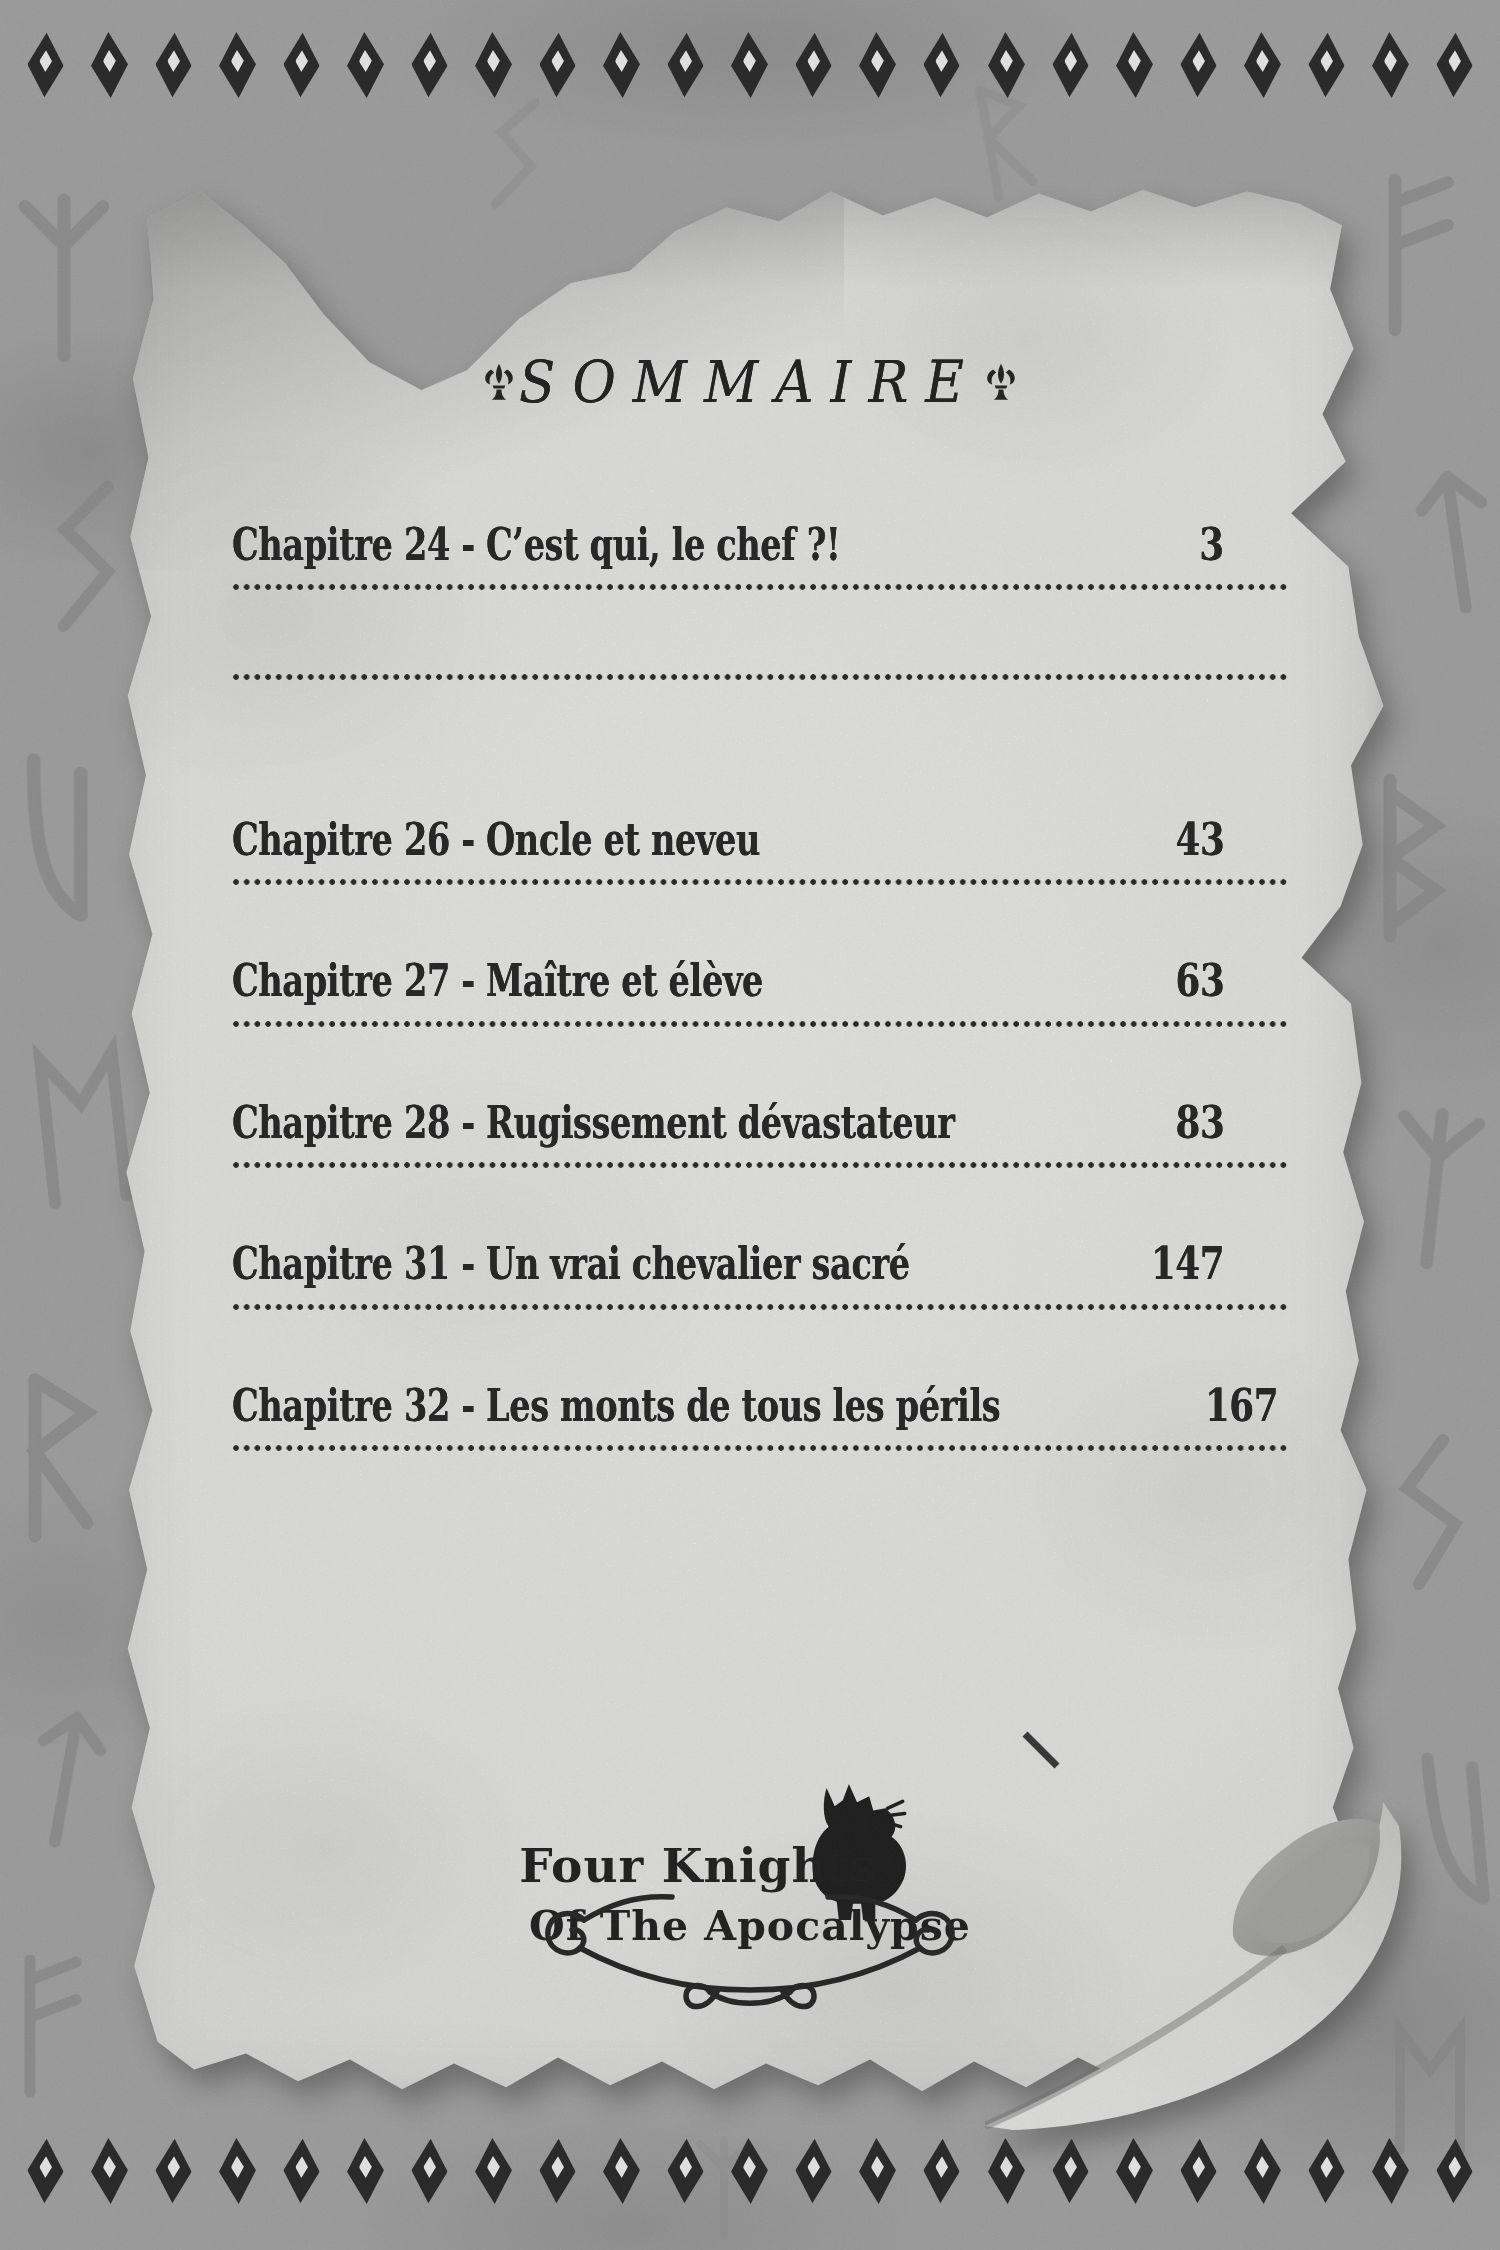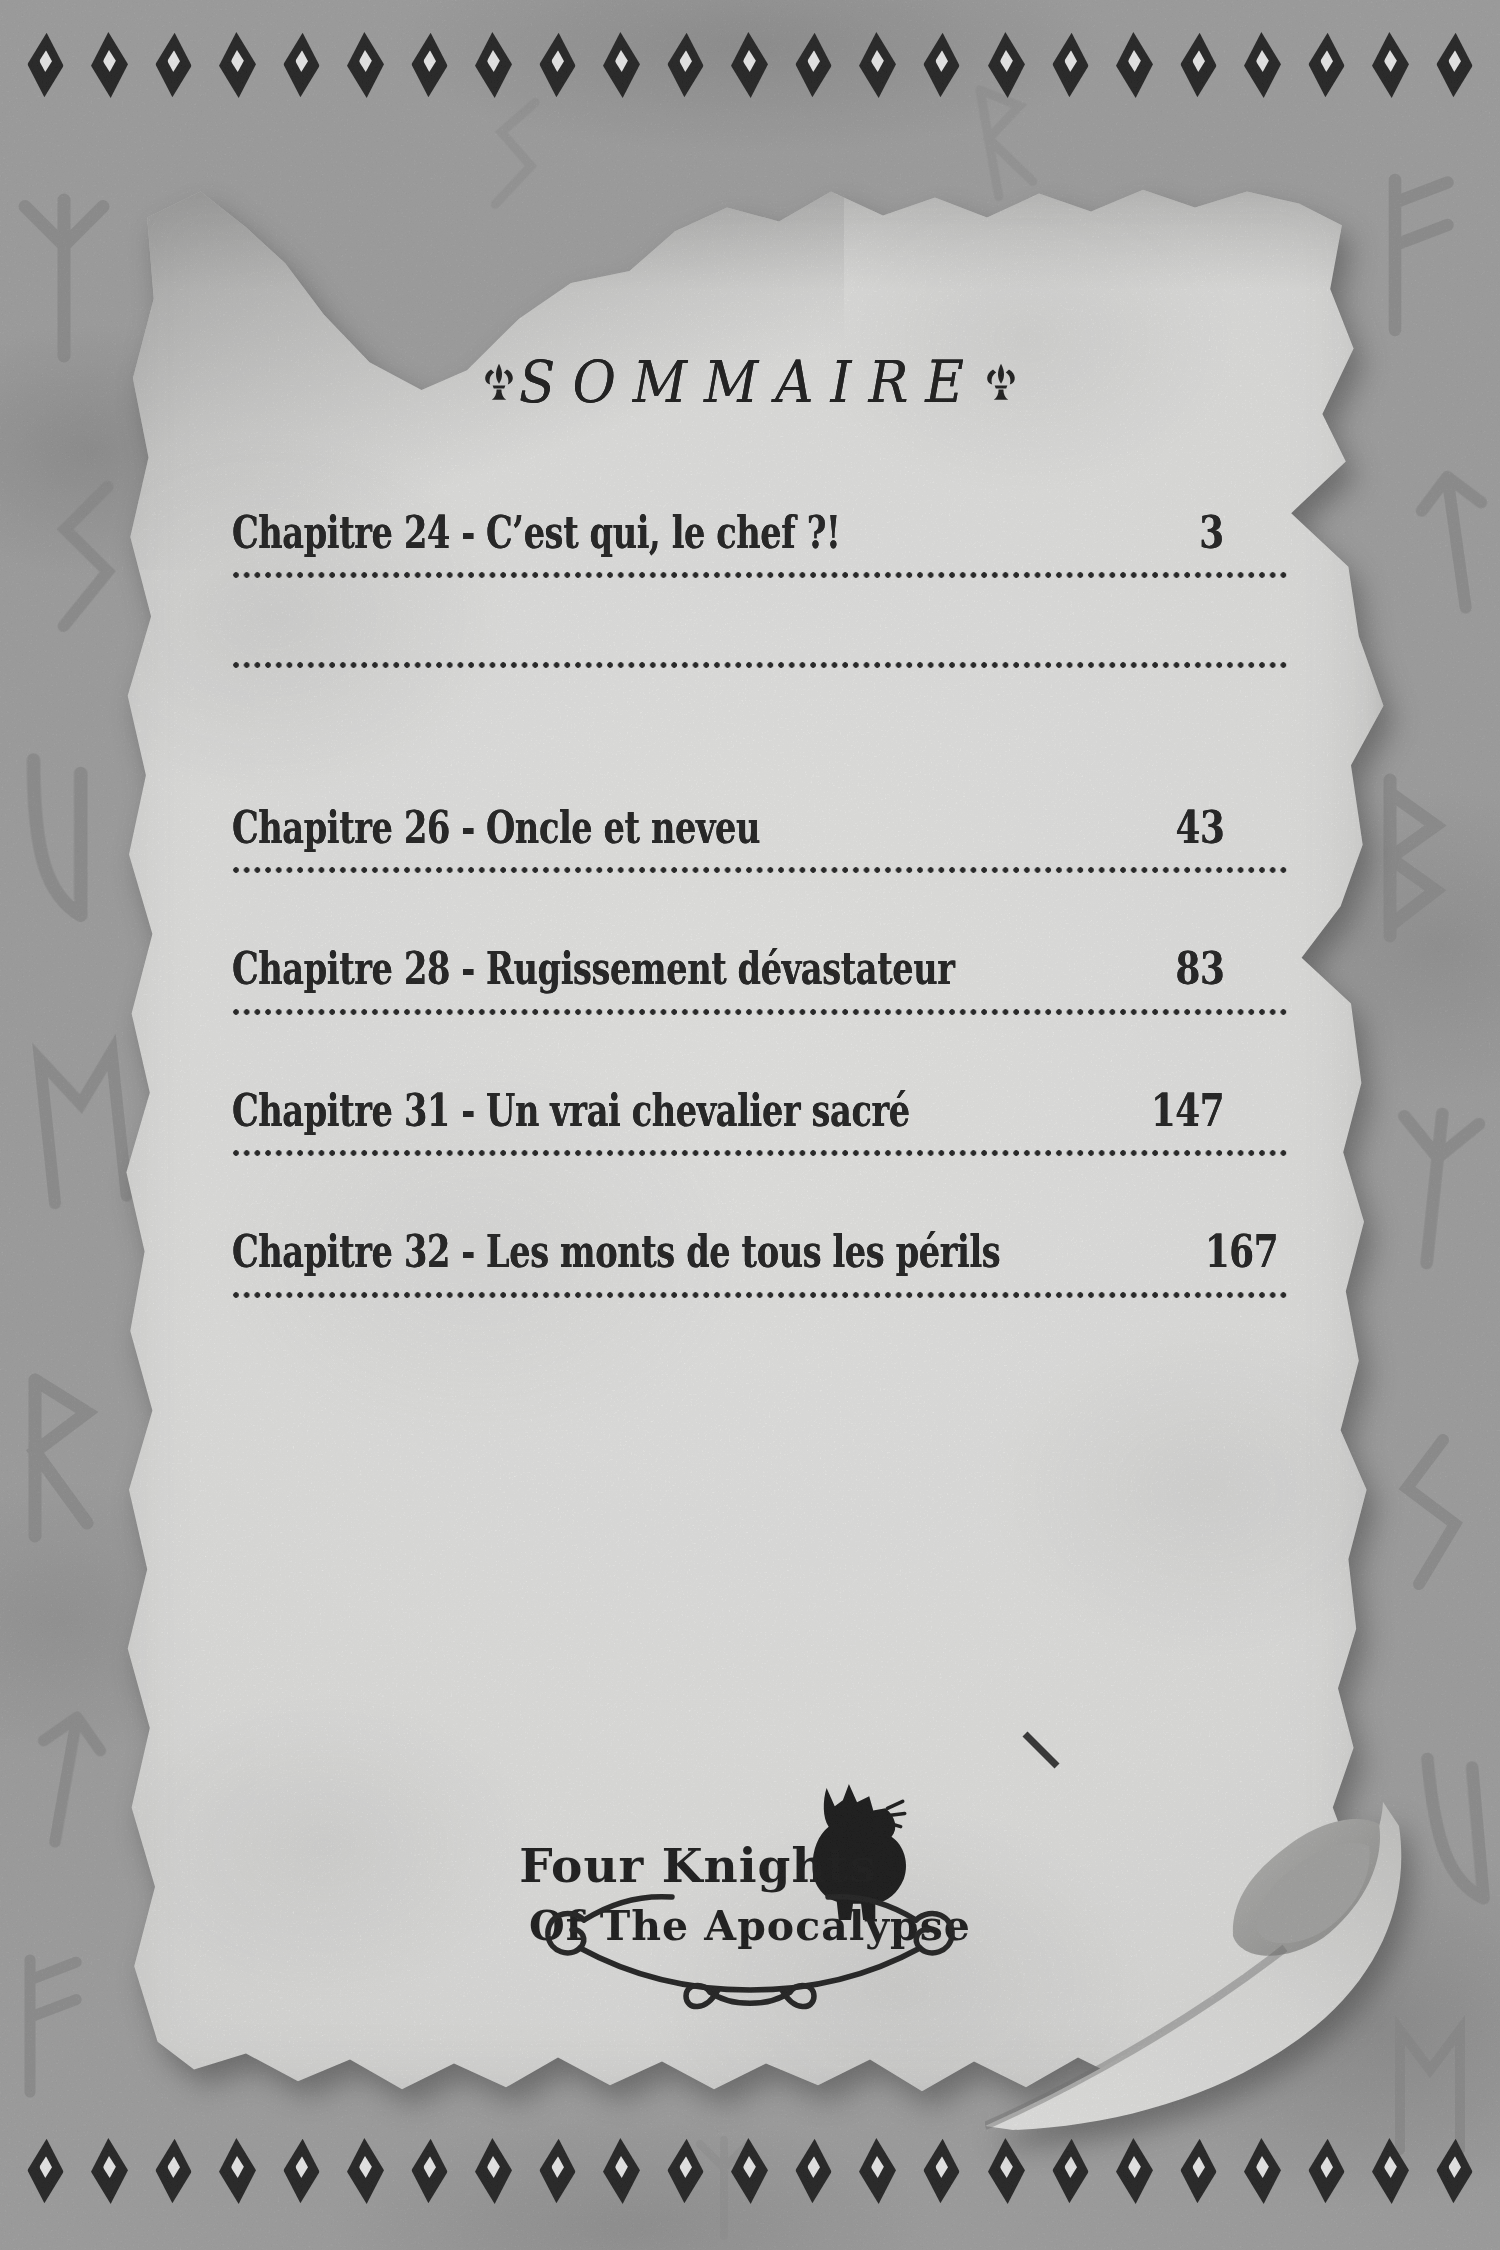--- a/index.html
+++ b/index.html
@@ -69,21 +69,21 @@
   
   .title-row{position:absolute;left:0;width:100%;top:352px;z-index:20;
     display:flex;justify-content:center;align-items:center;}
   .title-text{
     font-family:"DejaVu Serif", serif;font-style:italic;font-size:53px;font-weight:500;
     letter-spacing:.32em;color:#141414;text-shadow:0 0 .6px #141414;
     transform:scaleY(1.08);
   }
   .fleur{width:40px;height:52px;}
   
-  .toc{position:absolute;left:232px;top:506px;width:1058px;z-index:20;}
+  .toc{position:absolute;left:232px;top:518px;width:1058px;z-index:20;}
   .toc-entry{height:141.5px;}
   .toc-row{display:flex;justify-content:space-between;align-items:flex-end;height:52px;}
   .toc-label,.toc-page{
     font-family:"DejaVu Serif", serif;font-weight:700;font-size:42px;line-height:1.1;
     color:#191919;white-space:nowrap;letter-spacing:-0.5px;text-shadow:0 0 .5px #191919;}
   .toc-label{transform:scaleX(.8) scaleY(1.06);transform-origin:left bottom;}
   .toc-page{transform:scaleX(.85) scaleY(1.06);transform-origin:right bottom;margin-right:66px;}
   .toc-dots{height:10px;margin-top:12px;width:100%;background-repeat:repeat-x;
     background-image:radial-gradient(circle at 4px 5px, #1c1c1c 2.5px, rgba(0,0,0,0) 3.1px);
     background-size:10.7px 10px;}
@@ -372,20 +372,27 @@
   </div>
 
   <div class="toc-entry">
     <div class="toc-row">
       <span class="toc-label">Chapitre 26 - Oncle et neveu</span>
       <span class="toc-page">43</span>
     </div>
     <div class="toc-dots"></div>
   </div>
 
+  <div class="toc-entry">
+    <div class="toc-row">
+      <span class="toc-label">Chapitre 27 - Maître et élève</span>
+      <span class="toc-page">63</span>
+    </div>
+    <div class="toc-dots"></div>
+  </div>
 
   <div class="toc-entry">
     <div class="toc-row">
       <span class="toc-label">Chapitre 28 - Rugissement dévastateur</span>
       <span class="toc-page">83</span>
     </div>
     <div class="toc-dots"></div>
   </div>
 
 

